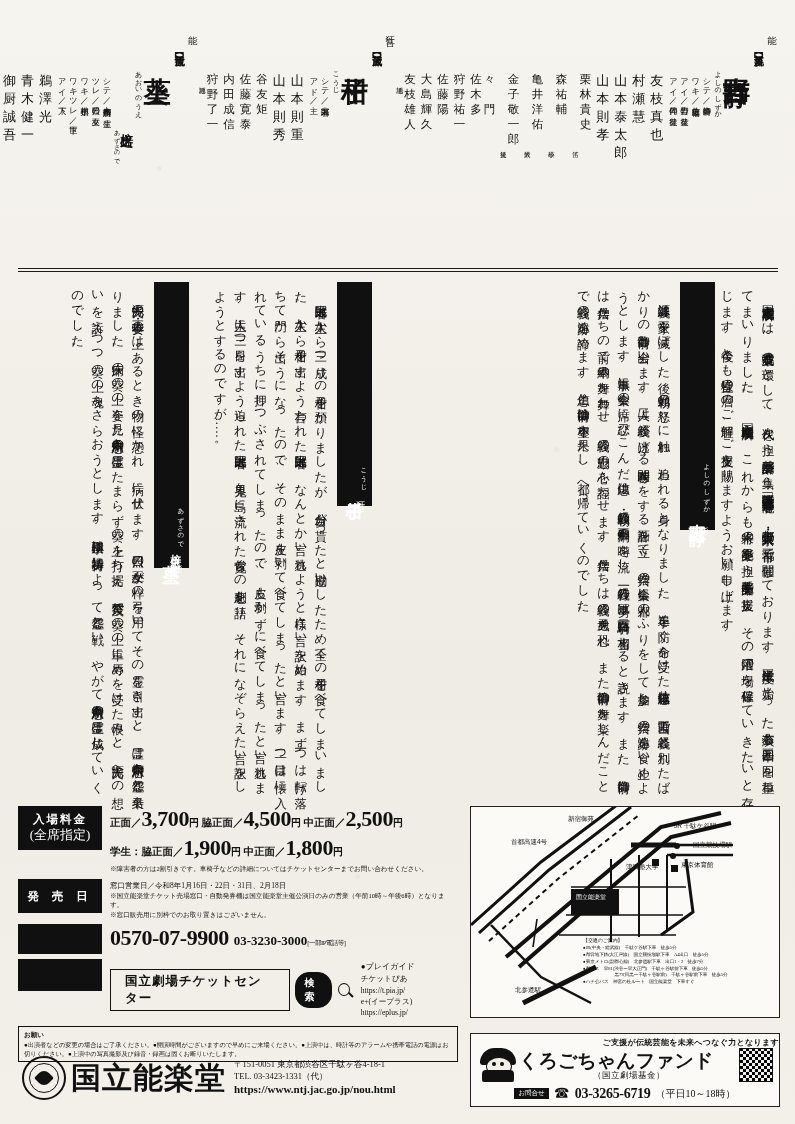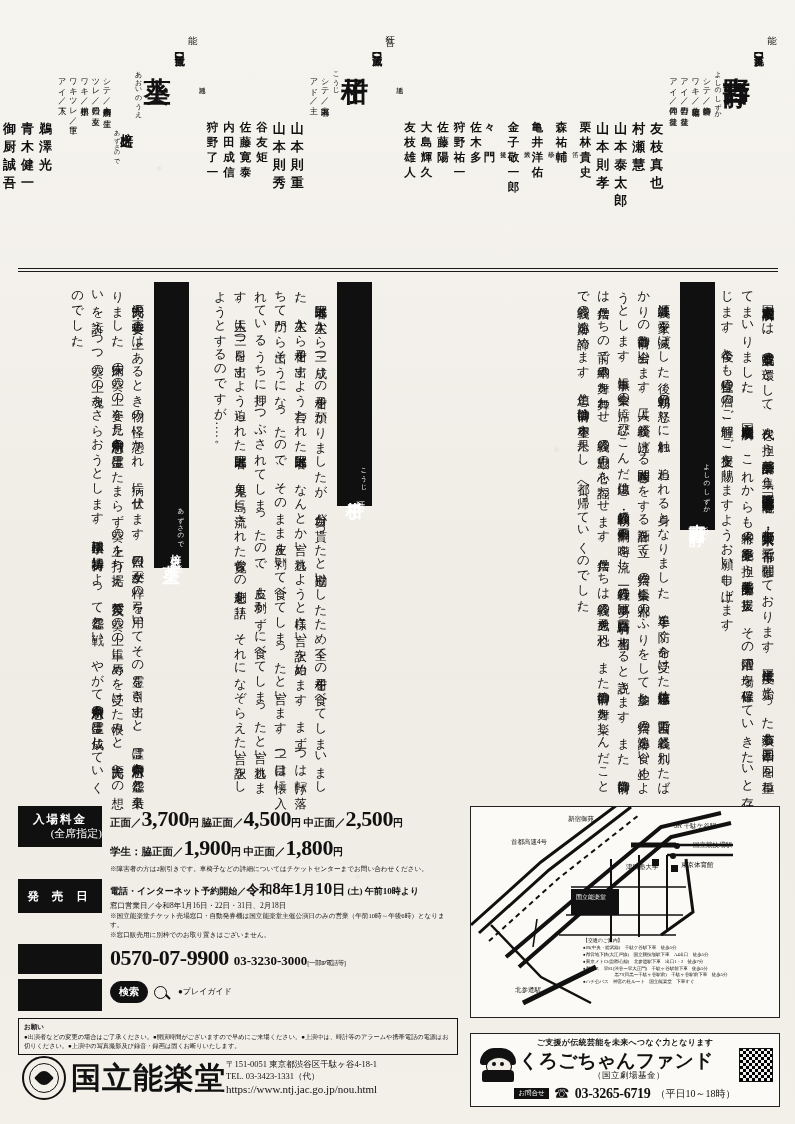--- a/index.html
+++ b/index.html
@@ -44,21 +44,21 @@
   .big-title{font-size:27px;font-weight:bold;letter-spacing:2px;}
   .ruby-col{font-size:7px;letter-spacing:0px;padding-top:10px;padding-right:1px;line-height:1.15;}
   .subtitle-wrap{display:flex;flex-direction:row-reverse;align-items:flex-start;margin-top:96px;margin-right:1px;}
   .subtitle{font-size:13px;font-weight:bold;letter-spacing:1px;}
   .sub-ruby{font-size:6px;padding-top:4px;line-height:1.1;}
   .roles{display:flex;flex-direction:row-reverse;align-items:flex-start;margin-top:46px;}
   .role{font-size:8.2px;letter-spacing:.5px;padding:0 1.5px;}
   .names{display:flex;flex-direction:row-reverse;align-items:flex-start;margin-top:46px;}
   .ncol{display:flex;flex-direction:row-reverse;align-items:flex-start;}
   .nlabel{font-size:6.5px;padding-top:74px;padding-left:1px;letter-spacing:0;}
-  .nm{font-size:13px;font-weight:bold;letter-spacing:2px;padding:0 1.5px;margin-top:48px;}
+  .nm{font-size:13px;font-weight:normal;letter-spacing:2px;padding:0 1.5px;}
   .nm.sm{font-size:11.5px;}
   .chorus-label{font-size:6.5px;padding-top:10px;}
   .rule{position:absolute;left:18px;top:268px;width:760px;height:0;border-top:1.6px solid #1a1a1a;}
   .rule2{position:absolute;left:18px;top:271px;width:760px;height:0;border-top:.7px solid #1a1a1a;}
 
   
   .body-zone{
     position:absolute;left:20px;top:282px;width:758px;height:512px;
     display:flex;flex-direction:row-reverse;align-items:flex-start;gap:0;
   }
@@ -90,21 +90,21 @@
   .tab-h3{height:206px;}
 
   
   .info-zone{position:absolute;left:18px;top:806px;width:440px;}
   .row{display:flex;align-items:flex-start;margin-bottom:5px;}
   .blk-label{
     background:#101010;color:#fff;flex:0 0 84px;
     text-align:center;font-size:11.5px;font-weight:bold;
     padding:6px 0 6px 0;line-height:1.25;letter-spacing:2px;
   }
-  .blk-label .sub{display:block;font-size:11px;letter-spacing:0;font-weight:normal;margin-top:1px;text-align:right;}
+  .blk-label .sub{display:block;font-size:13px;letter-spacing:0;font-weight:normal;margin-top:1px;}
   .blk-label.small{font-size:11.5px;letter-spacing:5px;padding:10px 0;}
   .blk-label.blank{height:30px;padding:0;}
   .blk-label.blank2{height:32px;padding:0;}
   .row-body{flex:1;padding-left:8px;}
   .price-line{font-size:12.5px;font-weight:bold;margin-bottom:3px;white-space:nowrap;letter-spacing:0;}
   .price-line .lbl{font-size:10.5px;font-weight:bold;}
   .price-line .num{font-size:22px;font-weight:bold;letter-spacing:-.4px;}
   .price-line .yen{font-size:10px;font-weight:bold;}
   .note{font-size:6.6px;line-height:1.45;letter-spacing:0;}
   .sale-main{font-size:9px;font-weight:bold;white-space:nowrap;}
@@ -127,31 +127,31 @@
   .warn .hd{font-weight:bold;font-size:6.6px;}
 
   
   .footer{position:absolute;left:22px;top:1053px;width:450px;}
   .host{font-size:13px;font-weight:bold;letter-spacing:.5px;}
   .org-row{display:flex;align-items:center;margin-top:3px;}
   .seal{width:40px;height:40px;border:2px solid #111;border-radius:50%;position:relative;flex:0 0 40px;margin-right:5px;}
   .seal:before{content:"";position:absolute;inset:5px;border:1.4px solid #111;border-radius:50%;}
   .seal:after{content:"";position:absolute;left:50%;top:50%;width:14px;height:14px;background:#111;border-radius:50% 10% 50% 10%;transform:translate(-50%,-50%) rotate(45deg);}
   .org-name{font-size:30px;font-weight:bold;letter-spacing:1px;line-height:1;}
-  .org-addr{font-size:8.5px;line-height:1.45;}
-  .org-addr .url{font-size:11px;font-weight:normal;letter-spacing:0;}
+  .org-addr{font-size:8.5px;line-height:1.45;margin-left:8px;}
+  .org-addr .url{font-size:11px;font-weight:bold;letter-spacing:0;}
 
   
   .map-zone{position:absolute;left:470px;top:806px;width:308px;height:210px;border:1px solid #222;background:#fbfaf7;overflow:hidden;}
   .map-zone svg{display:block;}
   .transit{position:absolute;left:112px;top:130px;font-size:4.6px;line-height:1.52;letter-spacing:-.1px;}
   .transit .hd{font-size:5px;}
   
   .fund-zone{position:absolute;left:470px;top:1033px;width:308px;height:72px;border:1px solid #222;background:#fbfaf7;}
-  .fund-head{text-align:center;font-size:8px;font-weight:bold;padding-top:3px;letter-spacing:.3px;}
+  .fund-head{text-align:right;font-size:8px;font-weight:bold;padding-top:3px;letter-spacing:.3px;}
   .fund-main{display:flex;align-items:flex-end;padding:0 6px;}
   .kuro{width:42px;height:34px;position:relative;flex:0 0 42px;}
   .kuro .hat{position:absolute;left:3px;top:0;width:36px;height:17px;background:#111;border-radius:18px 18px 3px 3px;}
   .kuro .face{position:absolute;left:9px;top:9px;width:24px;height:17px;background:#f2efe8;border-radius:50%;border:1.5px solid #111;}
   .kuro .eye{position:absolute;top:14px;width:3.5px;height:4px;background:#111;border-radius:50%;}
   .kuro .eye.l{left:15px;} .kuro .eye.r{left:23px;}
   .kuro .body{position:absolute;left:5px;top:22px;width:32px;height:12px;background:#111;border-radius:4px 4px 2px 2px;}
   .fund-name{font-size:19px;font-weight:bold;letter-spacing:0px;line-height:1;}
   .fund-sub{font-size:8.5px;text-align:center;letter-spacing:.5px;}
   .qr{width:32px;height:32px;flex:0 0 32px;margin-left:auto;
@@ -315,49 +315,49 @@
           <div class="price-line"><span class="lbl">正面／</span><span class="num">3,700</span><span class="yen">円  </span><span class="lbl">脇正面／</span><span class="num">4,500</span><span class="yen">円  </span><span class="lbl">中正面／</span><span class="num">2,500</span><span class="yen">円  </span></div>
           <div class="price-line"><span class="lbl">学生：脇正面／</span><span class="num">1,900</span><span class="yen">円  </span><span class="lbl">中正面／</span><span class="num">1,800</span><span class="yen">円  </span></div>
         </div>
       <div class="note">※障害者の方は2割引きです。車椅子などの詳細についてはチケットセンターまでお問い合わせください。</div>
     </div>
   </div>
 
   <div class="row">
     <div class="blk-label small">発 売 日</div>
     <div class="row-body">
-      <div class="sale-main">
-        <span>電話・インターネット予約開始／</span><span class="md">令和</span><span class="big">8</span><span class="md">年</span><span class="big">1</span><span class="md">月</span><span class="big">10</span><span class="md">日</span>
-        <span>(土)</span>
-        <span>午前10時より</span>
-      </div>
       <div class="sale-sub">窓口営業日／令和8年1月16日・22日・31日、2月18日</div>
       <div class="note">※国立能楽堂チケット売場窓口・自動発券機は国立能楽堂主催公演日のみの営業（午前10時～午後6時）となります。</div>
       <div class="note">※窓口販売用に別枠でのお取り置きはございません。</div>
     </div>
   </div>
 
   <div class="row">
     <div class="blk-label blank"></div>
     <div class="row-body">
       <div class="tc-tel">
         <span>0570-07-9900</span>
         <span class="second">03-3230-3000</span><span class="tiny">[一部IP電話等]</span>
       </div>
     </div>
   </div>
 
   <div class="row">
     <div class="blk-label blank2"></div>
     <div class="row-body">
       <div class="search-row">
+        <div class="search-box">国立劇場チケットセンター</div>
         <div class="search-btn">検索</div>
         <span class="mag"></span>
         <div class="guide">
           <div class="hd">●プレイガイド</div>
+          <div id="guide-items">
+              <div>チケットぴあ　https://t.pia.jp/</div>
+              <div>e+(イープラス)　https://eplus.jp/</div>
+            </div>
         </div>
       </div>
     </div>
   </div>
 
   <div class="warn">
     <span class="hd">お願い</span>
     <div id="warn-items">
         <div>●出演者などの変更の場合はご了承ください。●開演時間がございますので早めにご来場ください。●上演中は、時計等のアラームや携帯電話の電源はお切りください。●上演中の写真撮影及び録音・録画は固くお断りいたします。</div>
       </div>

